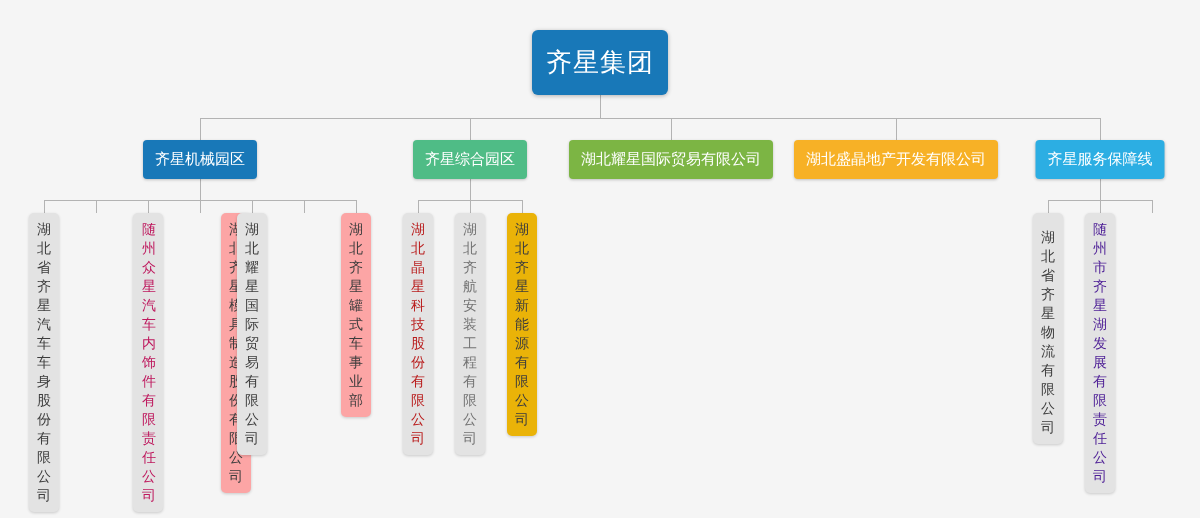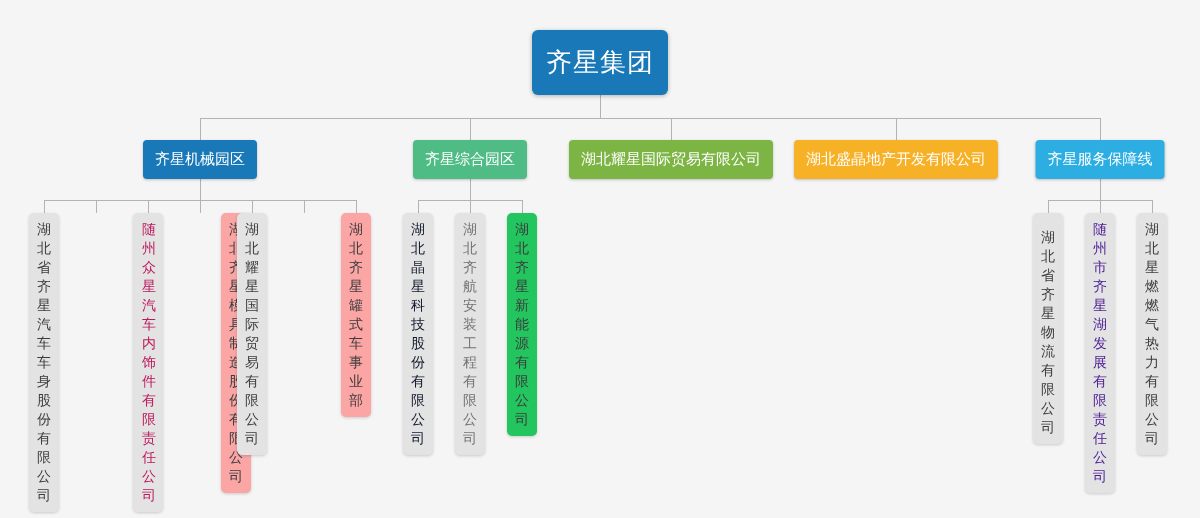--- a/index.html
+++ b/index.html
@@ -105,37 +105,34 @@
     </div>
     <div class="line" style="left: 304px; top: 200px; width: 1px; height: 13px; background: rgb(179, 179, 179);"></div>
     <div class="line" style="left: 356px; top: 200px; width: 1px; height: 13px; background: rgb(179, 179, 179);"></div>
     <div class="child-box" style="left: 356px; top: 213px; background: #fca5a5;">
       <div class="child-text" style="color: rgb(61, 61, 61);">湖北齐星罐式车事业部</div>
     </div>
     <div class="line" style="left: 470px; top: 177px; width: 1px; height: 23px; background: rgb(179, 179, 179);"></div>
     <div class="line" style="left: 418px; top: 200px; width: 104px; height: 1px; background: rgb(179, 179, 179);"></div>
     <div class="line" style="left: 418px; top: 200px; width: 1px; height: 13px; background: rgb(179, 179, 179);"></div>
     <div class="child-box" style="left: 418px; top: 213px; background: rgb(227, 227, 227);">
-      <div class="child-text" style="color: #0f172a;">湖北晶星科技股份有限公司</div>
+      <div class="child-text" style="color: #b91c1c;">湖北晶星科技股份有限公司</div>
     </div>
     <div class="line" style="left: 470px; top: 200px; width: 1px; height: 13px; background: rgb(179, 179, 179);"></div>
     <div class="child-box" style="left: 470px; top: 213px; background: rgb(227, 227, 227);">
       <div class="child-text" style="color: #737373;">湖北齐航安装工程有限公司</div>
     </div>
     <div class="line" style="left: 522px; top: 200px; width: 1px; height: 13px; background: rgb(179, 179, 179);"></div>
-    <div class="child-box" style="left: 522px; top: 213px; background: #22c55e;">
+    <div class="child-box" style="left: 522px; top: 213px; background: #eab308;">
       <div class="child-text" style="color: rgb(61, 61, 61);">湖北齐星新能源有限公司</div>
     </div>
     <div class="line" style="left: 1100px; top: 177px; width: 1px; height: 23px; background: rgb(179, 179, 179);"></div>
     <div class="line" style="left: 1048px; top: 200px; width: 104px; height: 1px; background: rgb(179, 179, 179);"></div>
     <div class="line" style="left: 1048px; top: 200px; width: 1px; height: 13px; background: rgb(179, 179, 179);"></div>
     <div class="child-box" style="left: 1048px; top: 213px; background: rgb(227, 227, 227);">
       <div class="child-text" style="color: rgb(61, 61, 61); margin-top: 8px;">湖北省齐星物流有限公司</div>
     </div>
     <div class="line" style="left: 1100px; top: 200px; width: 1px; height: 13px; background: rgb(179, 179, 179);"></div>
     <div class="child-box" style="left: 1100px; top: 213px; background: rgb(227, 227, 227);">
       <div class="child-text" style="color: #4c1d95;">随州市齐星湖发展有限责任公司</div>
     </div>
     <div class="line" style="left: 1152px; top: 200px; width: 1px; height: 13px; background: rgb(179, 179, 179);"></div>
-    <div class="child-box" style="left: 1152px; top: 213px; background: rgb(227, 227, 227);">
-      <div class="child-text" style="color: rgb(61, 61, 61);">湖北星燃燃气热力有限公司</div>
-    </div>
   </div>
 
 </body></html>

